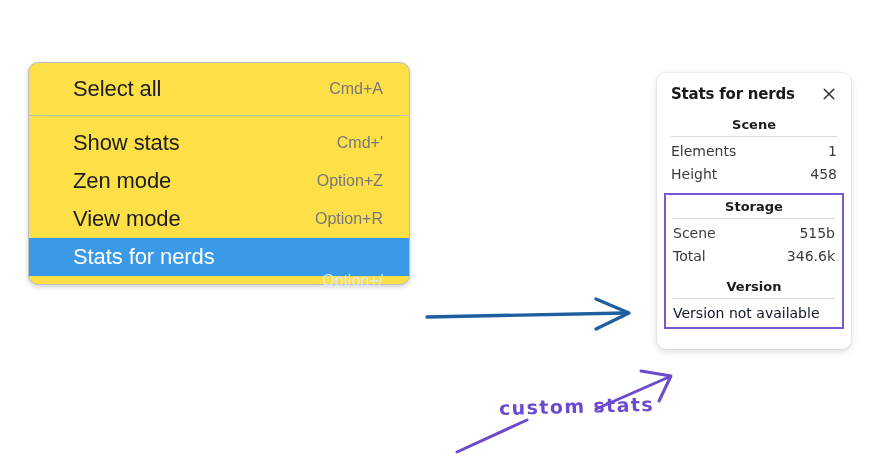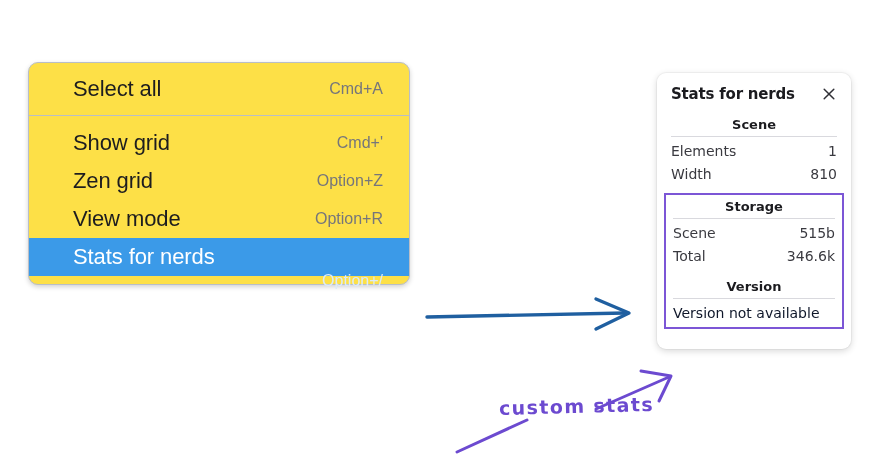--- a/index.html
+++ b/index.html
@@ -166,25 +166,25 @@
     <div class="menu-item">
       <span class="label">Select all</span>
       <span class="shortcut">Cmd+A</span>
     </div>
   </div>
 
   <div class="menu-divider"></div>
 
   <div class="menu-group">
     <div class="menu-item">
-      <span class="label">Show grid</span>
+      <span class="label">Show stats</span>
       <span class="shortcut">Cmd+'</span>
     </div>
     <div class="menu-item">
-      <span class="label">Zen grid</span>
+      <span class="label">Zen mode</span>
       <span class="shortcut">Option+Z</span>
     </div>
     <div class="menu-item">
       <span class="label">View mode</span>
       <span class="shortcut">Option+R</span>
     </div>
     <div class="menu-item selected">
       <span class="label">Stats for nerds</span>
       <span class="shortcut">Option+/</span>
     </div>
@@ -204,22 +204,22 @@
   </div>
 
   <div class="section-title">Scene</div>
   <div class="rule"></div>
 
   <div class="stat-row">
     <span class="k">Elements</span>
     <span class="v">1</span>
   </div>
   <div class="stat-row">
-    <span class="k">Width</span>
-    <span class="v">810</span>
+    <span class="k">Height</span>
+    <span class="v">458</span>
   </div>
 
   <div id="custom-stats-box">
 
     <div class="section-title">Storage</div>
     <div class="rule"></div>
 
     <div class="stat-row">
       <span class="k">Scene</span>
       <span class="v">515b</span>

